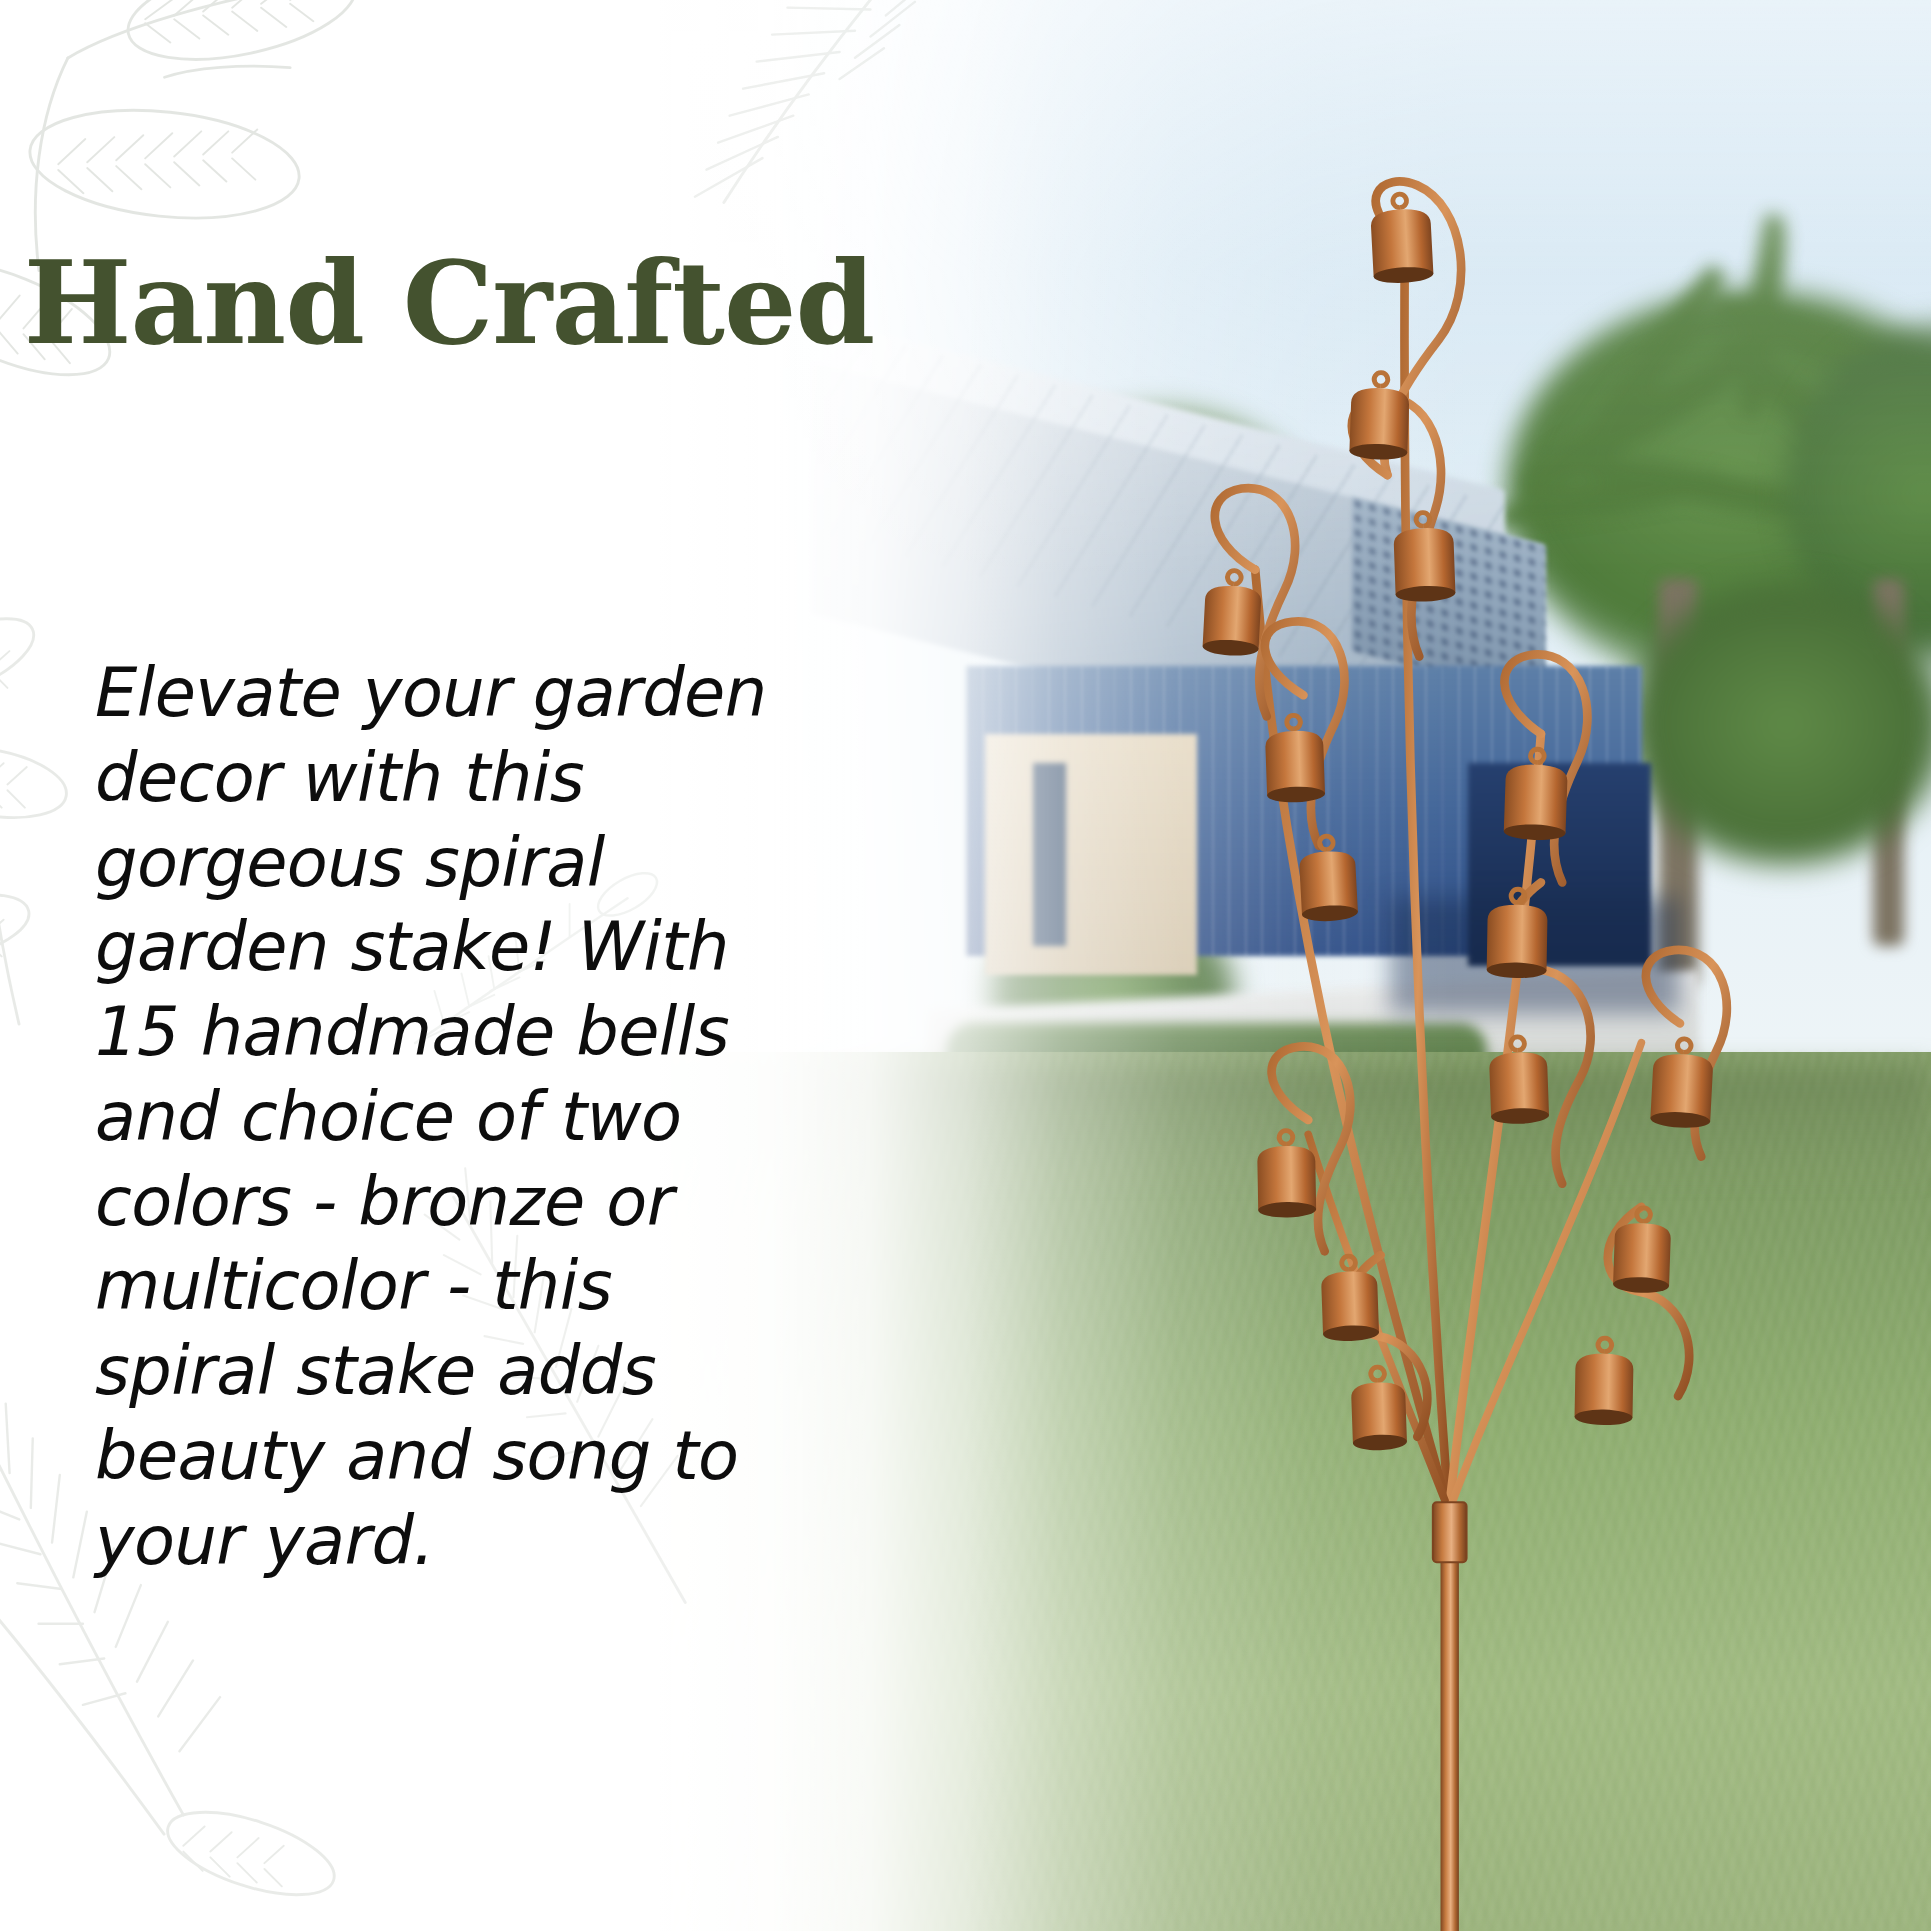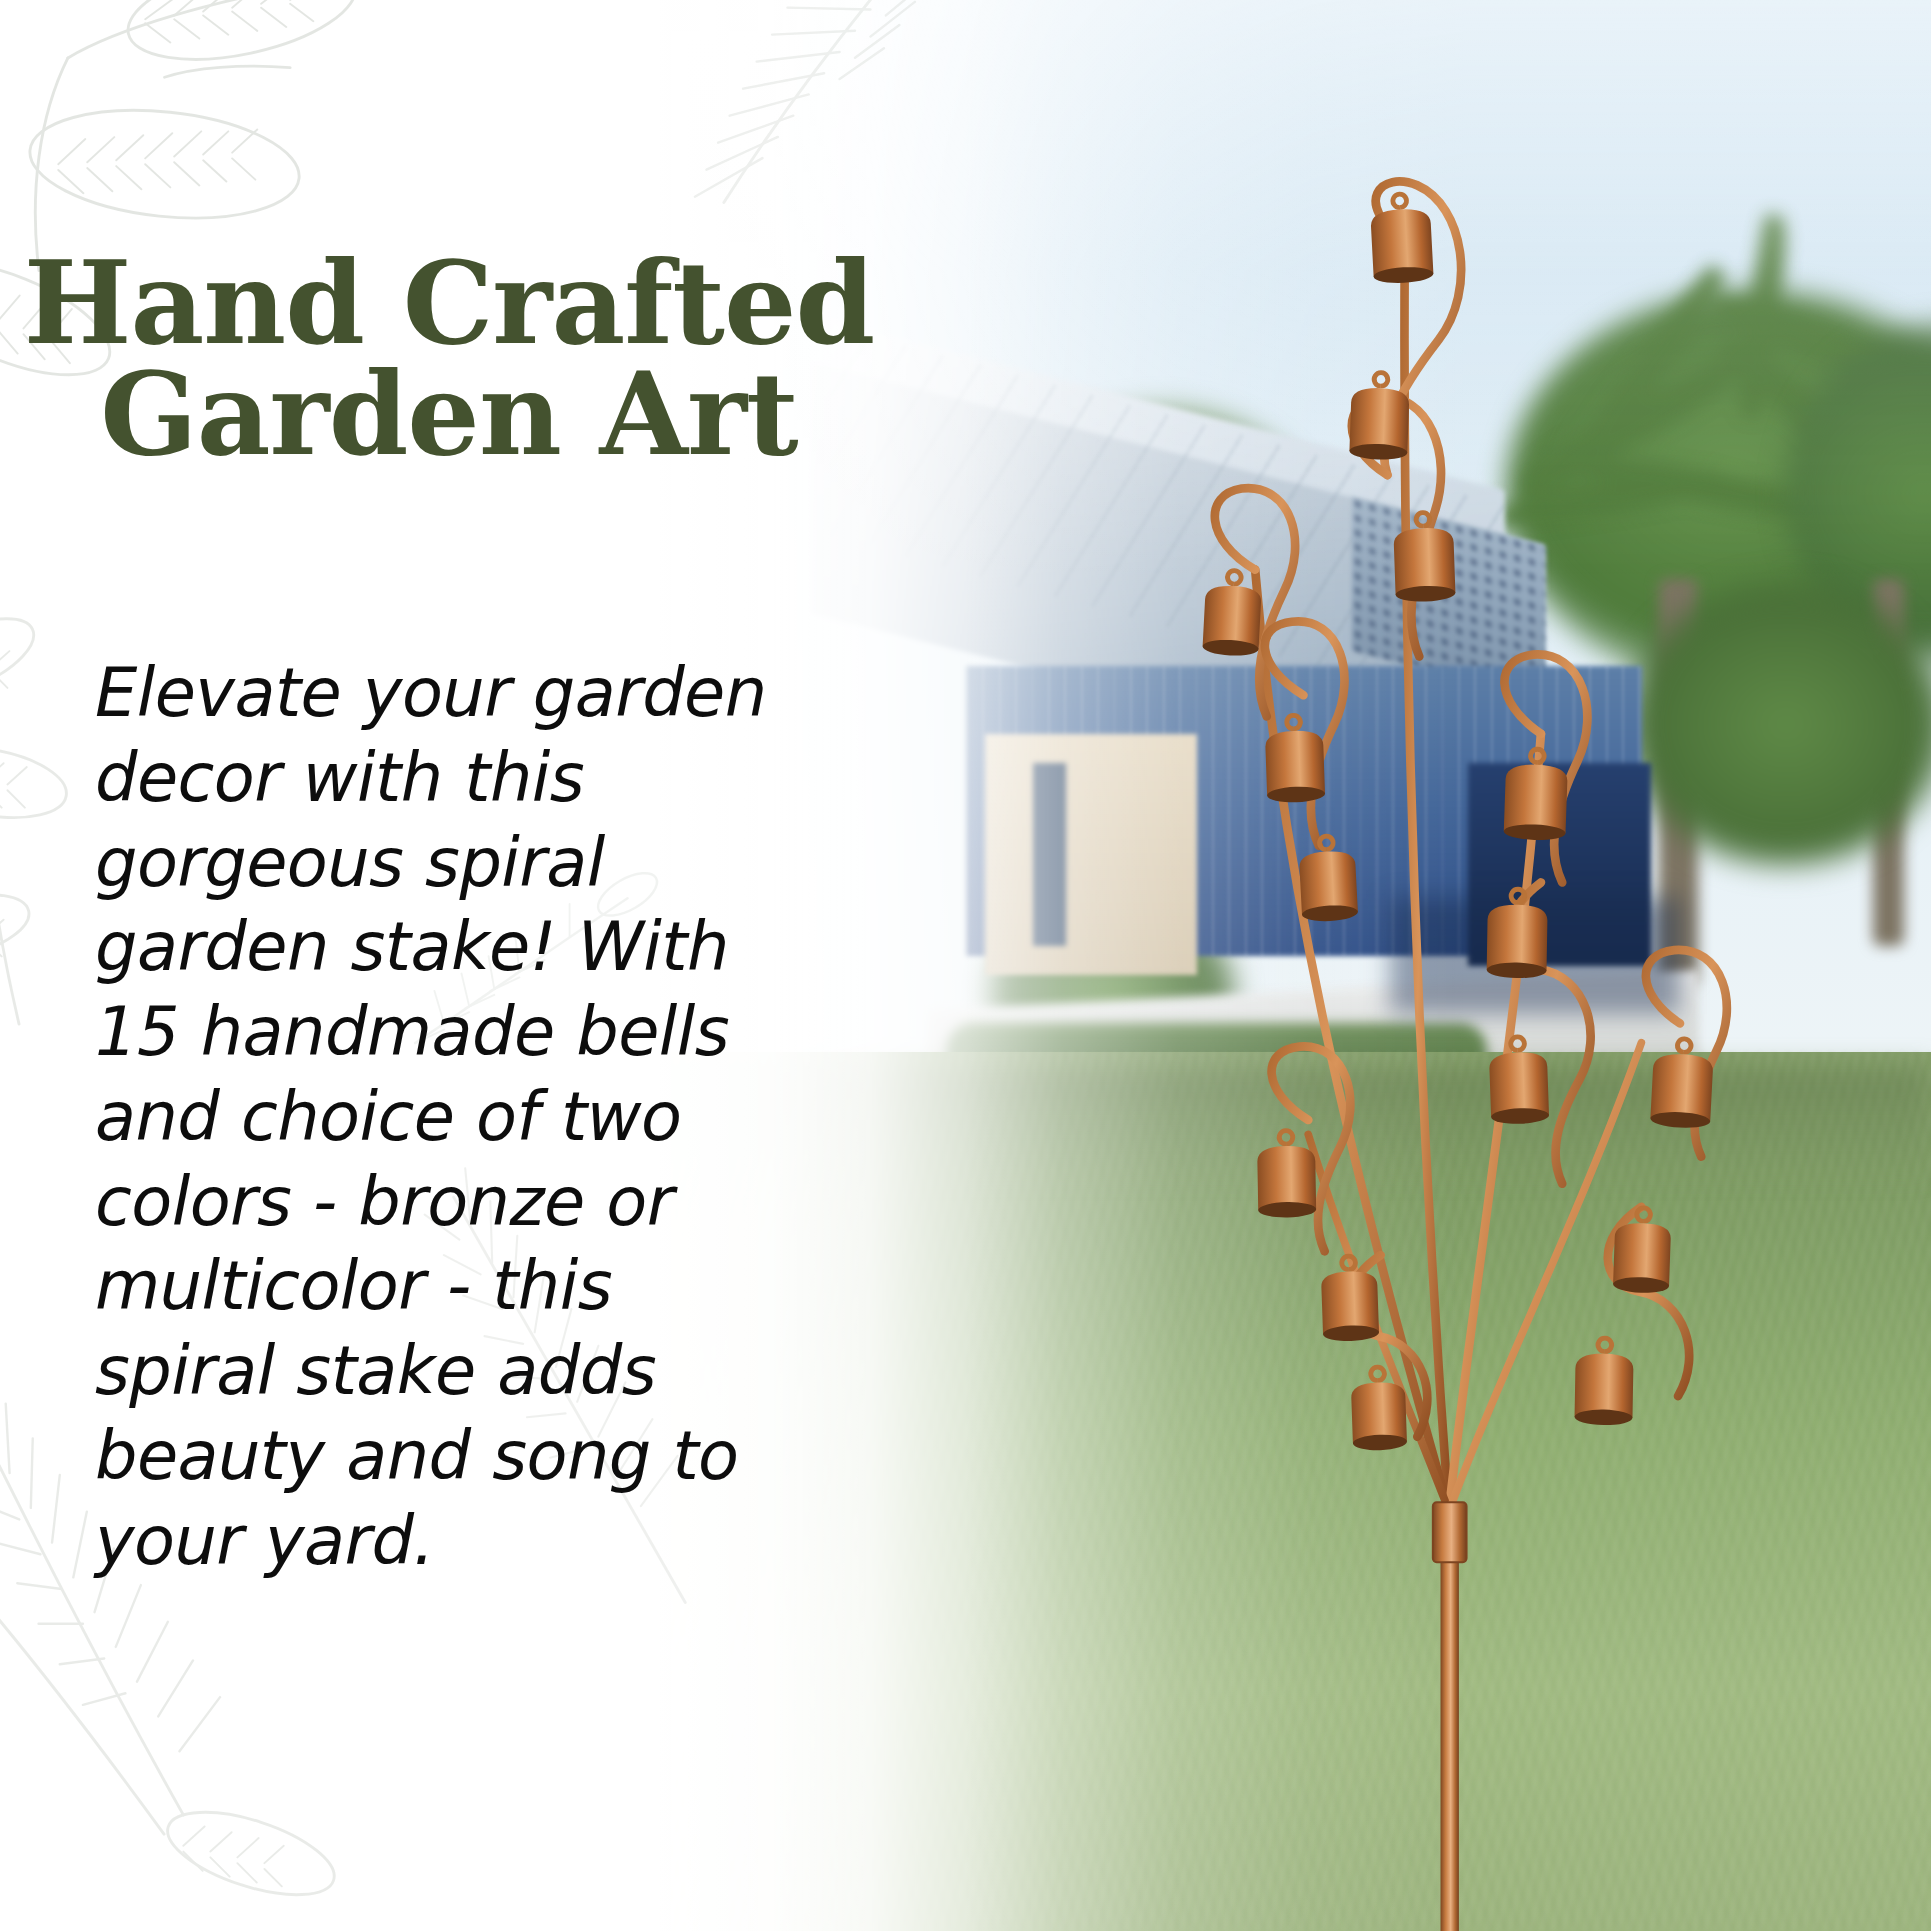--- a/index.html
+++ b/index.html
@@ -440,20 +440,19 @@
           <path d="M60 186 l-30 14 M86 168 l-30 14 M112 150 l-30 14 M138 132 l-30 14 M164 114 l-30 14"></path>
         </g>
         <ellipse cx="250" cy="46" rx="34" ry="16" transform="rotate(-30 250 46)"></ellipse>
       </g>
     </svg>
   </div>
 
   <div class="textcol">
     <h1 class="headline">
       <span class="l1">Hand Crafted</span>
-      <span class="l2">Garden Art</span>
     </h1>
 
     <p class="body">Elevate your garden decor with this gorgeous spiral garden stake! With 15 handmade bells and choice of two colors - bronze or multicolor - this spiral stake adds beauty and song to your yard.</p>
   </div>
 
 </div>
 
 
 </body></html>

